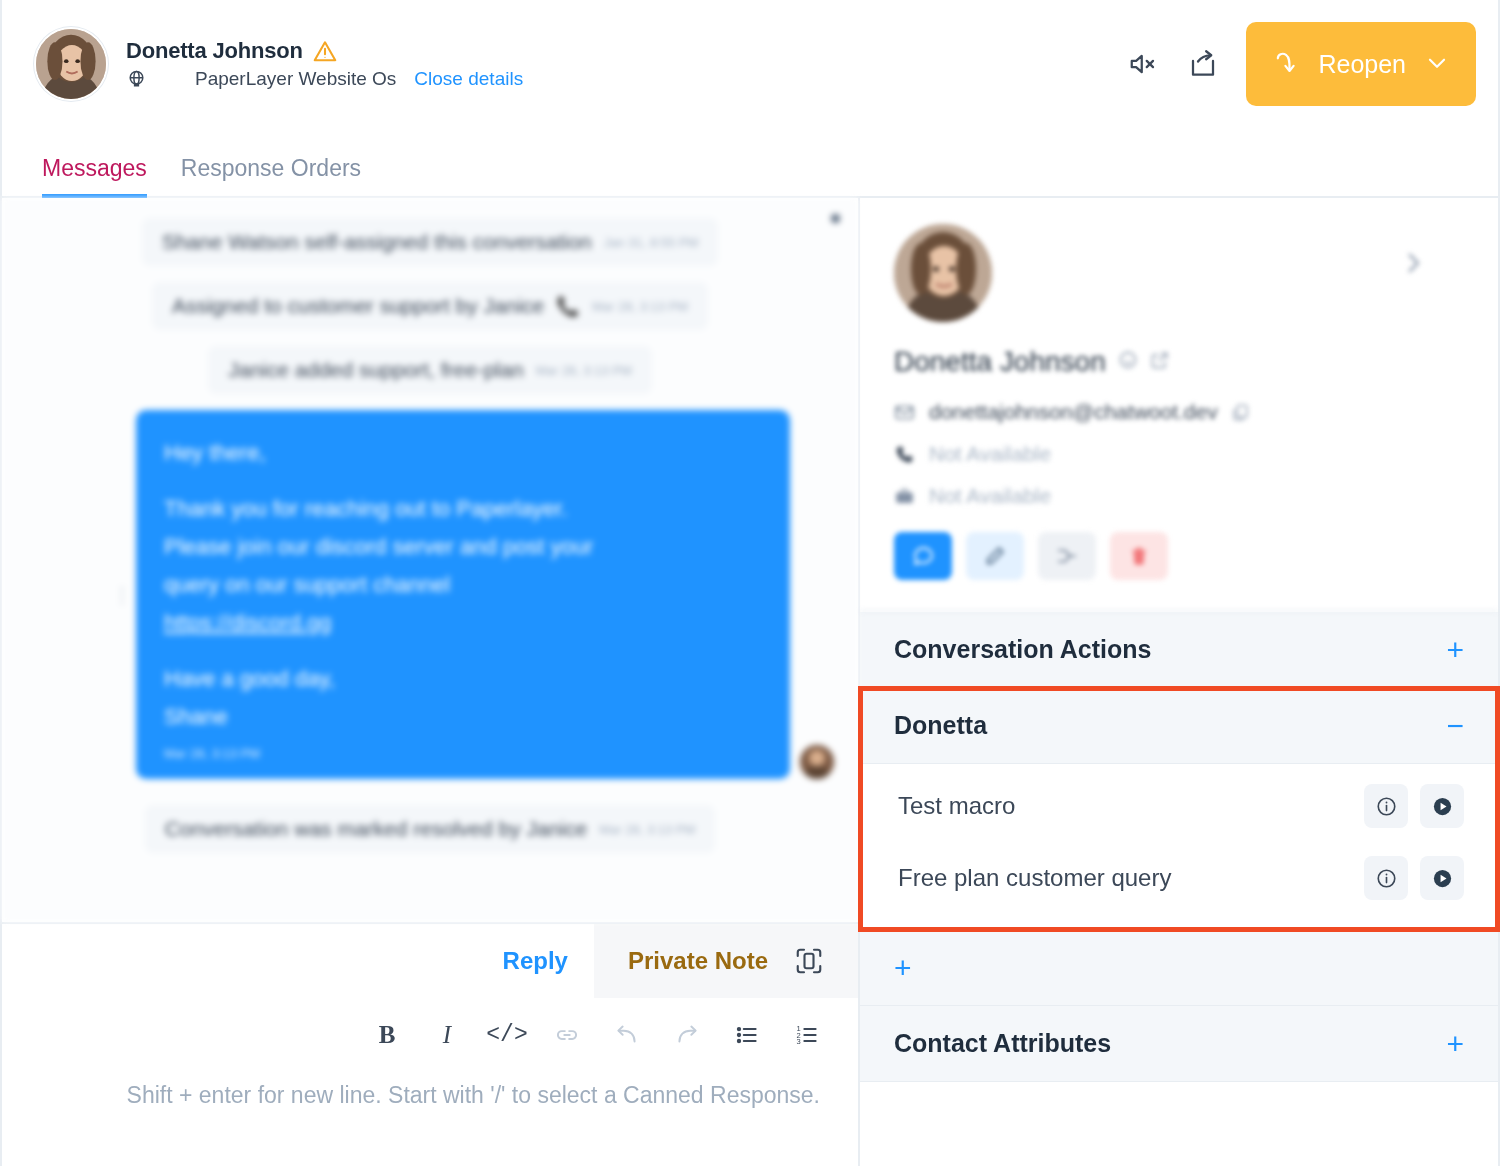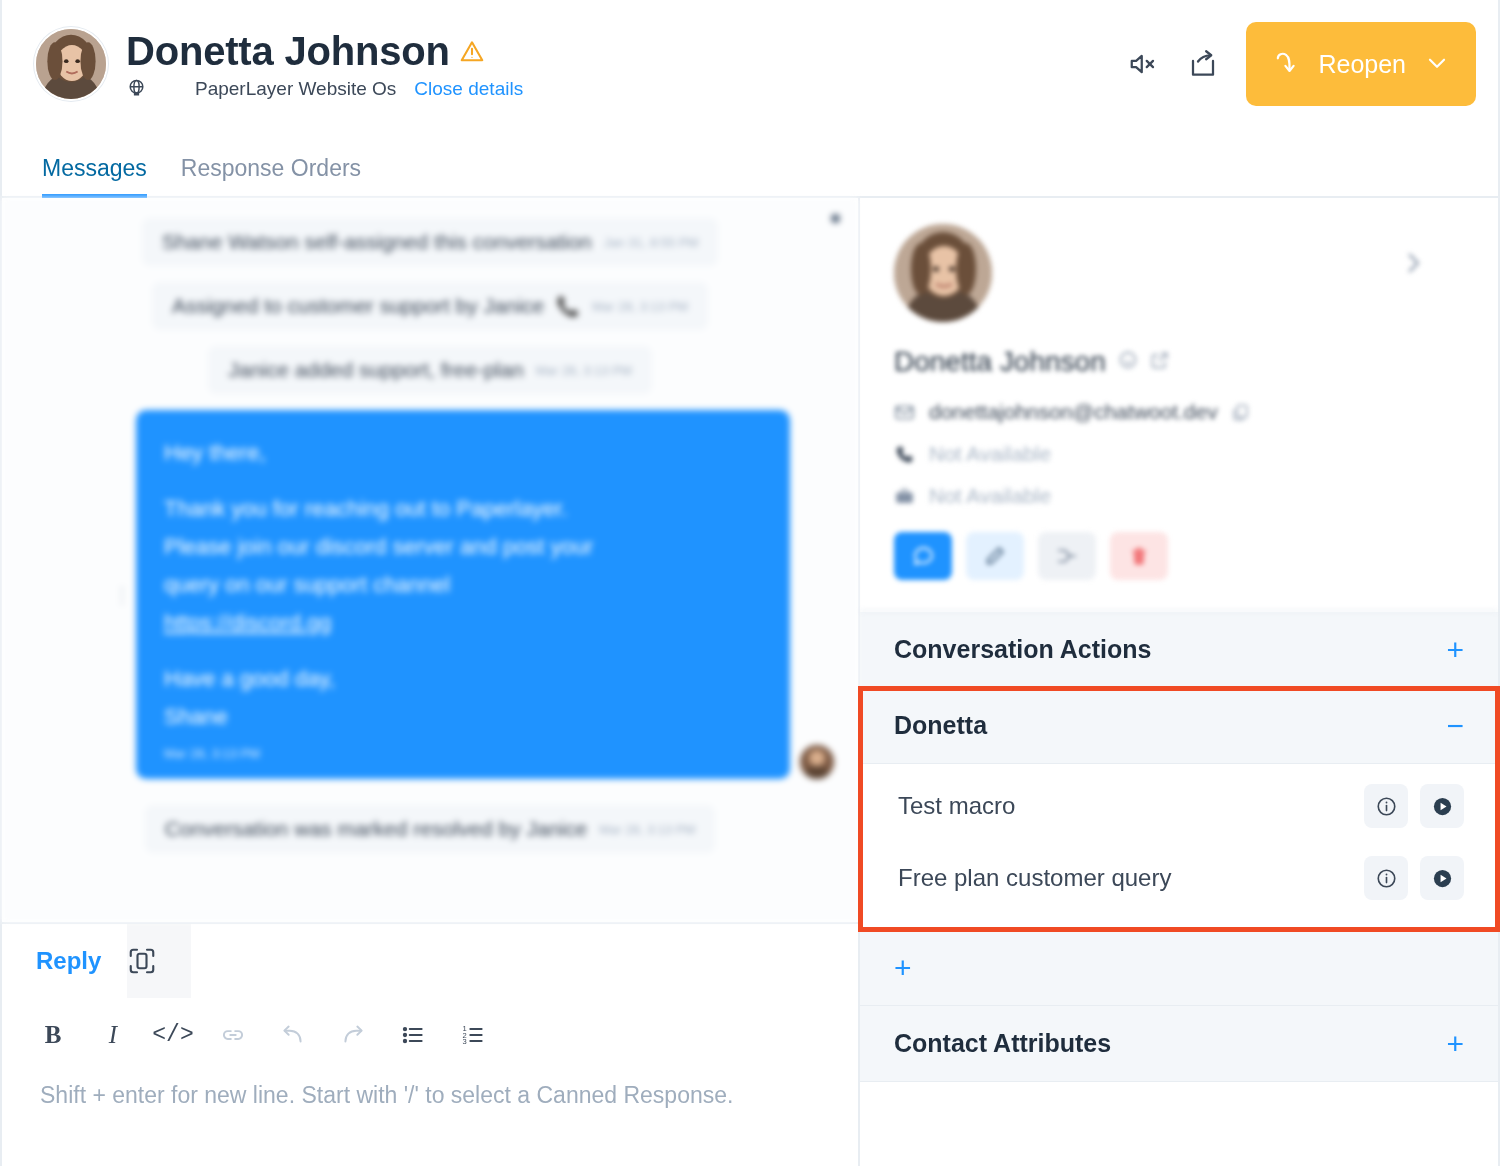--- a/index.html
+++ b/index.html
@@ -33,21 +33,21 @@
     flex: 0 0 74px; overflow: hidden;
     border: 2px solid #fff;
     box-shadow: 0 0 0 1px #e4eaf0;
     background: #c9b5a5;
     position: relative;
   }
   .face { position:absolute; inset:0; }
   .hdr-text { display: flex; flex-direction: column; gap: 4px; min-width: 0; }
   .hdr-name-row { display: flex; align-items: center; gap: 9px; }
   .hdr-name {
-    font-size: 40px; font-weight: 700; color: #1f2d3d;
+    font-size: 22px; font-weight: 700; color: #1f2d3d;
     letter-spacing: -0.2px; white-space: nowrap;
   }
   .warn-icon { display:flex; align-items:center; }
   .hdr-sub-row { display: flex; align-items: center; gap: 4px; }
   .globe-icon { display: flex; align-items: center; color: #3c4858; }
   .hdr-sub {
     font-size: 19px; color: #3c4858; white-space: nowrap; margin-left: 44px;
   }
   .close-details {
     font-size: 19px; color: #1f93ff; cursor: pointer;
@@ -74,21 +74,21 @@
     padding: 0 40px;
     background: #fff;
     border-bottom: 2px solid #e8edf2;
   }
   .tab {
     font-size: 23px; padding-bottom: 12px;
     color: #8492a6; cursor: pointer;
     border-bottom: 4px solid transparent;
     position: relative; top: 2px;
   }
-  .tab.active { color: #0369a1; border-bottom-color: #1f93ff; }
+  .tab.active { color: #be185d; border-bottom-color: #1f93ff; }
 
   
   .body { flex: 1 1 auto; display: flex; min-height: 0; }
 
   
   .conv-col {
     width: 858px; flex: 0 0 858px;
     display: flex; flex-direction: column;
     border-right: 2px solid #e8edf2;
     min-height: 0;
@@ -127,21 +127,21 @@
   }
   .scroll-dot {
     position: absolute; right: 18px; top: 16px;
     width: 9px; height: 9px; border-radius: 50%; background: #57687d;
   }
 
   
   .reply-box {
     flex: 0 0 244px; background: #fff;
     border-top: 2px solid #e8edf2;
-    display: flex; flex-direction: column;
+    display: flex; flex-direction: column; align-items: flex-end;
   }
   .reply-tabs { display: flex; align-items: stretch; height: 74px; }
   .reply-tab {
     display: flex; align-items: center; padding: 0 26px 0 34px;
     font-size: 24px; font-weight: 700; cursor: pointer;
   }
   .reply-tab.reply { color: #1f93ff; background: #fff; }
   .reply-tab.note { color: #9a6a10; background: #f6f7f9; flex: 1 1 auto; }
   .expand-wrap {
     background: #f6f7f9; display: flex; align-items: center;
@@ -367,20 +367,21 @@
           <div class="activity">
             <span class="act-text">Conversation was marked resolved by Janice</span>
             <span class="act-time">Mar 28, 3:13 PM</span>
           </div>
         </div>
       </div>
 
       <div class="reply-box">
         <div class="reply-tabs">
           <div class="reply-tab reply">Reply</div>
+          <div class="reply-tab note">Private Note</div>
           <div class="expand-wrap">
             <svg width="30" height="30" viewBox="0 0 24 24" fill="none" stroke="#3c4858" stroke-width="1.7" stroke-linecap="round" stroke-linejoin="round">
               <path d="M8 3 H5 a2 2 0 0 0 -2 2 V8"></path>
               <path d="M16 3 H19 a2 2 0 0 1 2 2 V8"></path>
               <path d="M8 21 H5 a2 2 0 0 1 -2 -2 V16"></path>
               <path d="M16 21 H19 a2 2 0 0 0 2 -2 V16"></path>
               <rect x="8.4" y="6.2" width="7.2" height="11.6" rx="1.6"></rect>
             </svg>
           </div>
         </div>

